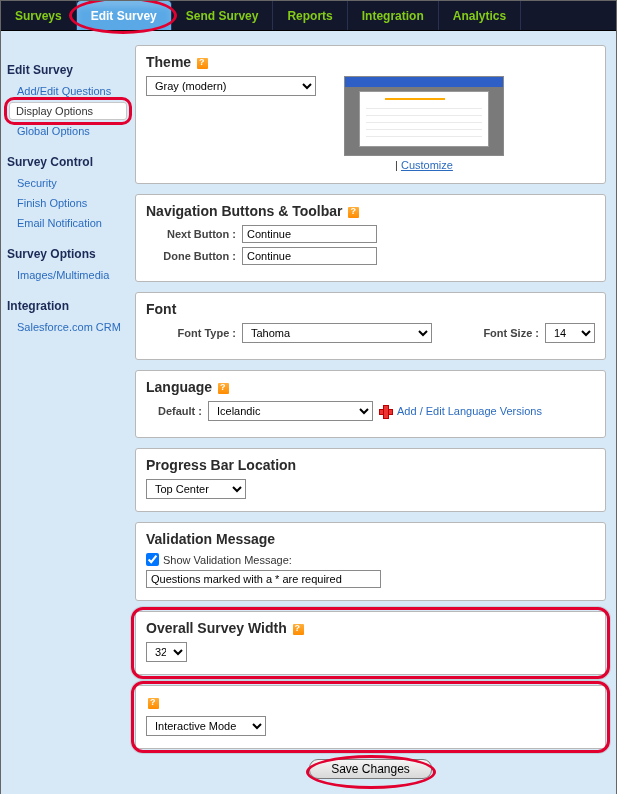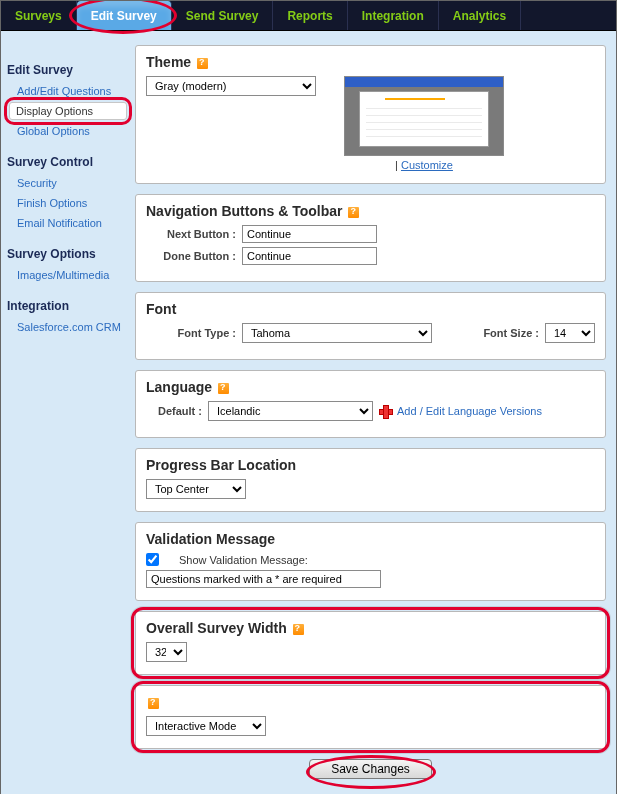--- a/index.html
+++ b/index.html
@@ -186,21 +186,21 @@
     pointer-events:none;
     box-shadow: 0 0 0 1px rgba(0,0,0,.1);
   }
   .save-row { text-align:center; margin-top:10px; position:relative; height:30px;}
   button.save {
     font-family: Tahoma, Arial;
     font-size: 12px;
     padding: 2px 21px;
     border: 1px solid #7a7a7a;
     background: linear-gradient(#f5f5f5,#d8d8d8);
-    border-radius: 4px;
+    border-radius: 9px;
     cursor: pointer;
   }
   .red-save-circle {
     position:absolute;
     left: 50%; top: -4px;
     transform: translateX(-50%);
     width: 130px; height: 34px;
     border: 3px solid #e1002f;
     border-radius: 50%;
     pointer-events:none;
@@ -322,21 +322,21 @@
 
     <div class="panel">
       <h3>Progress Bar Location</h3>
       <select style="width:100px">
         <option>Top Center</option>
       </select>
     </div>
 
     <div class="panel">
       <h3>Validation Message</h3>
-      <div class="row" style="gap:20px">
+      <div class="row" style="gap:4px">
         <input type="checkbox" class="checkbox" checked="" style="">
         <span>Show Validation Message:</span>
       </div>
       <input type="text" style="width: 235px;" value="Questions marked with a * are required">
     </div>
 
     <div class="panel">
       <span class="red-panel-highlight"></span>
       <h3>
         <span>Overall Survey Width</span>

